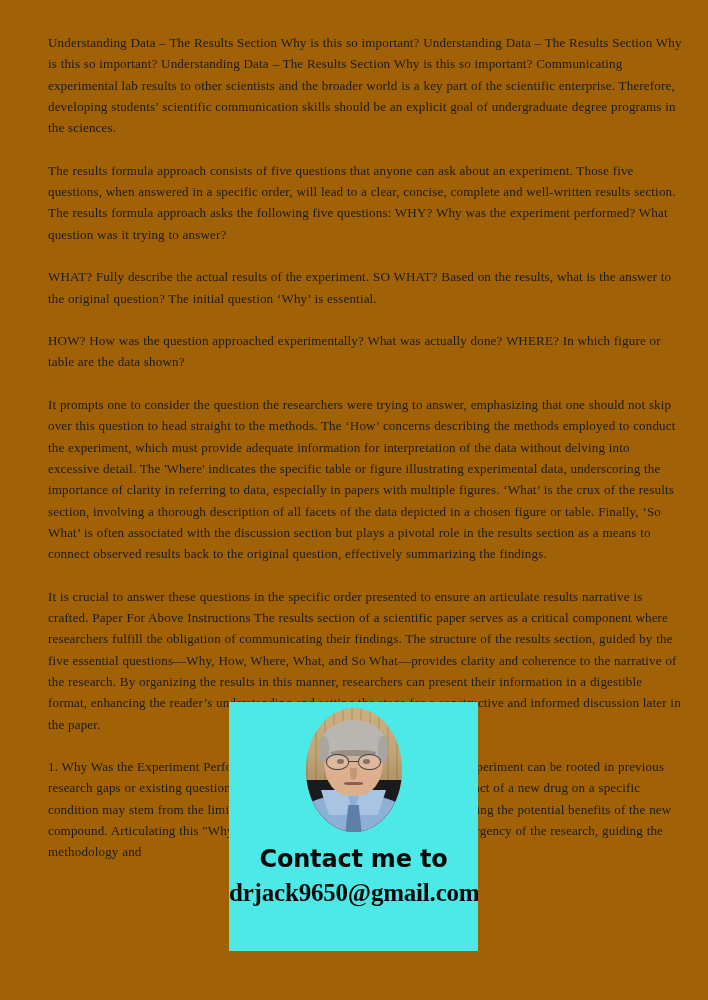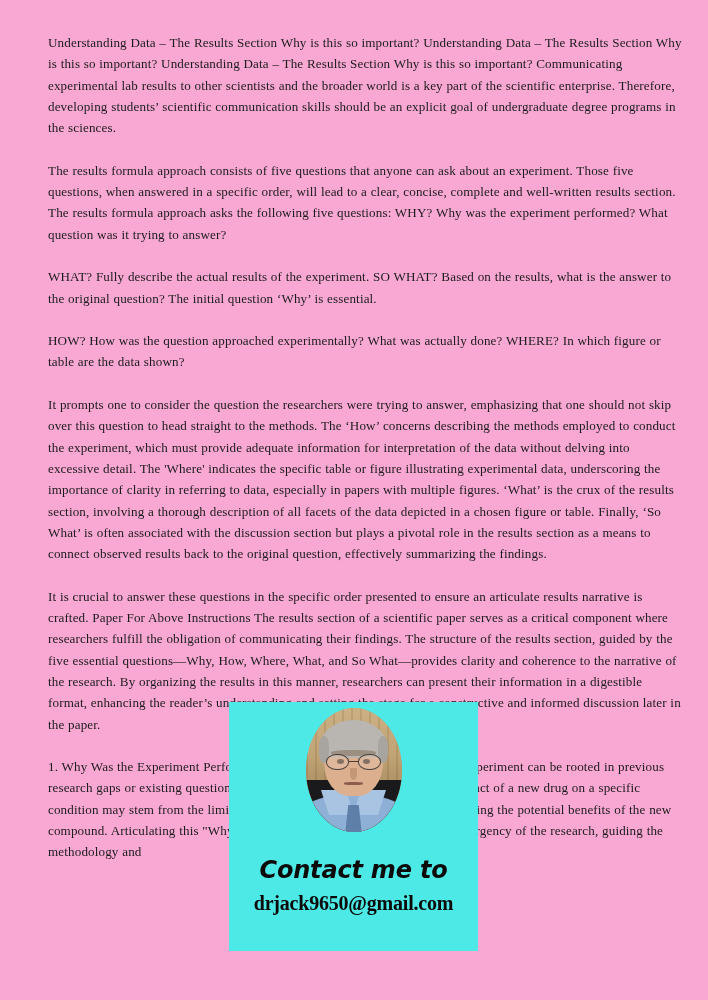--- a/index.html
+++ b/index.html
@@ -13,21 +13,21 @@
     position: relative;
     overflow: hidden;
     font-family: "Liberation Serif", "DejaVu Serif", serif;
   }
 
   #page {
     position: absolute;
     left: 0; top: 0;
     width: 708px;
     height: 1000px;
-    background: #f9a8d4;
+    background: #a16207;
   }
 
   #doc-body {
     position: absolute;
     left: 48px;
     top: 32px;
     width: 636px;
   }
 
   .para {
@@ -236,25 +236,25 @@
   .overlay-line {
     font-family: "DejaVu Sans", "Liberation Sans", sans-serif;
     font-weight: bold;
     font-size: 24px;
     line-height: 31px;
     color: #0a0a0a;
     text-align: center;
     letter-spacing: -0.2px;
     width: 100%;
   }
-  #overlay-line1 { margin-top: 23px; font-style: italic; }
+  #overlay-line1 { margin-top: 12px; }
   #overlay-email {
     font-family: "Liberation Serif", "DejaVu Serif", serif;
     font-weight: bold;
-    font-size: 20px;
+    font-size: 25px;
     line-height: 27px;
     color: #0a0a0a;
     text-align: center;
     width: 100%;
     margin-top: 4px;
     letter-spacing: -0.2px;
   }
 </style>
 </head>
 <body>

